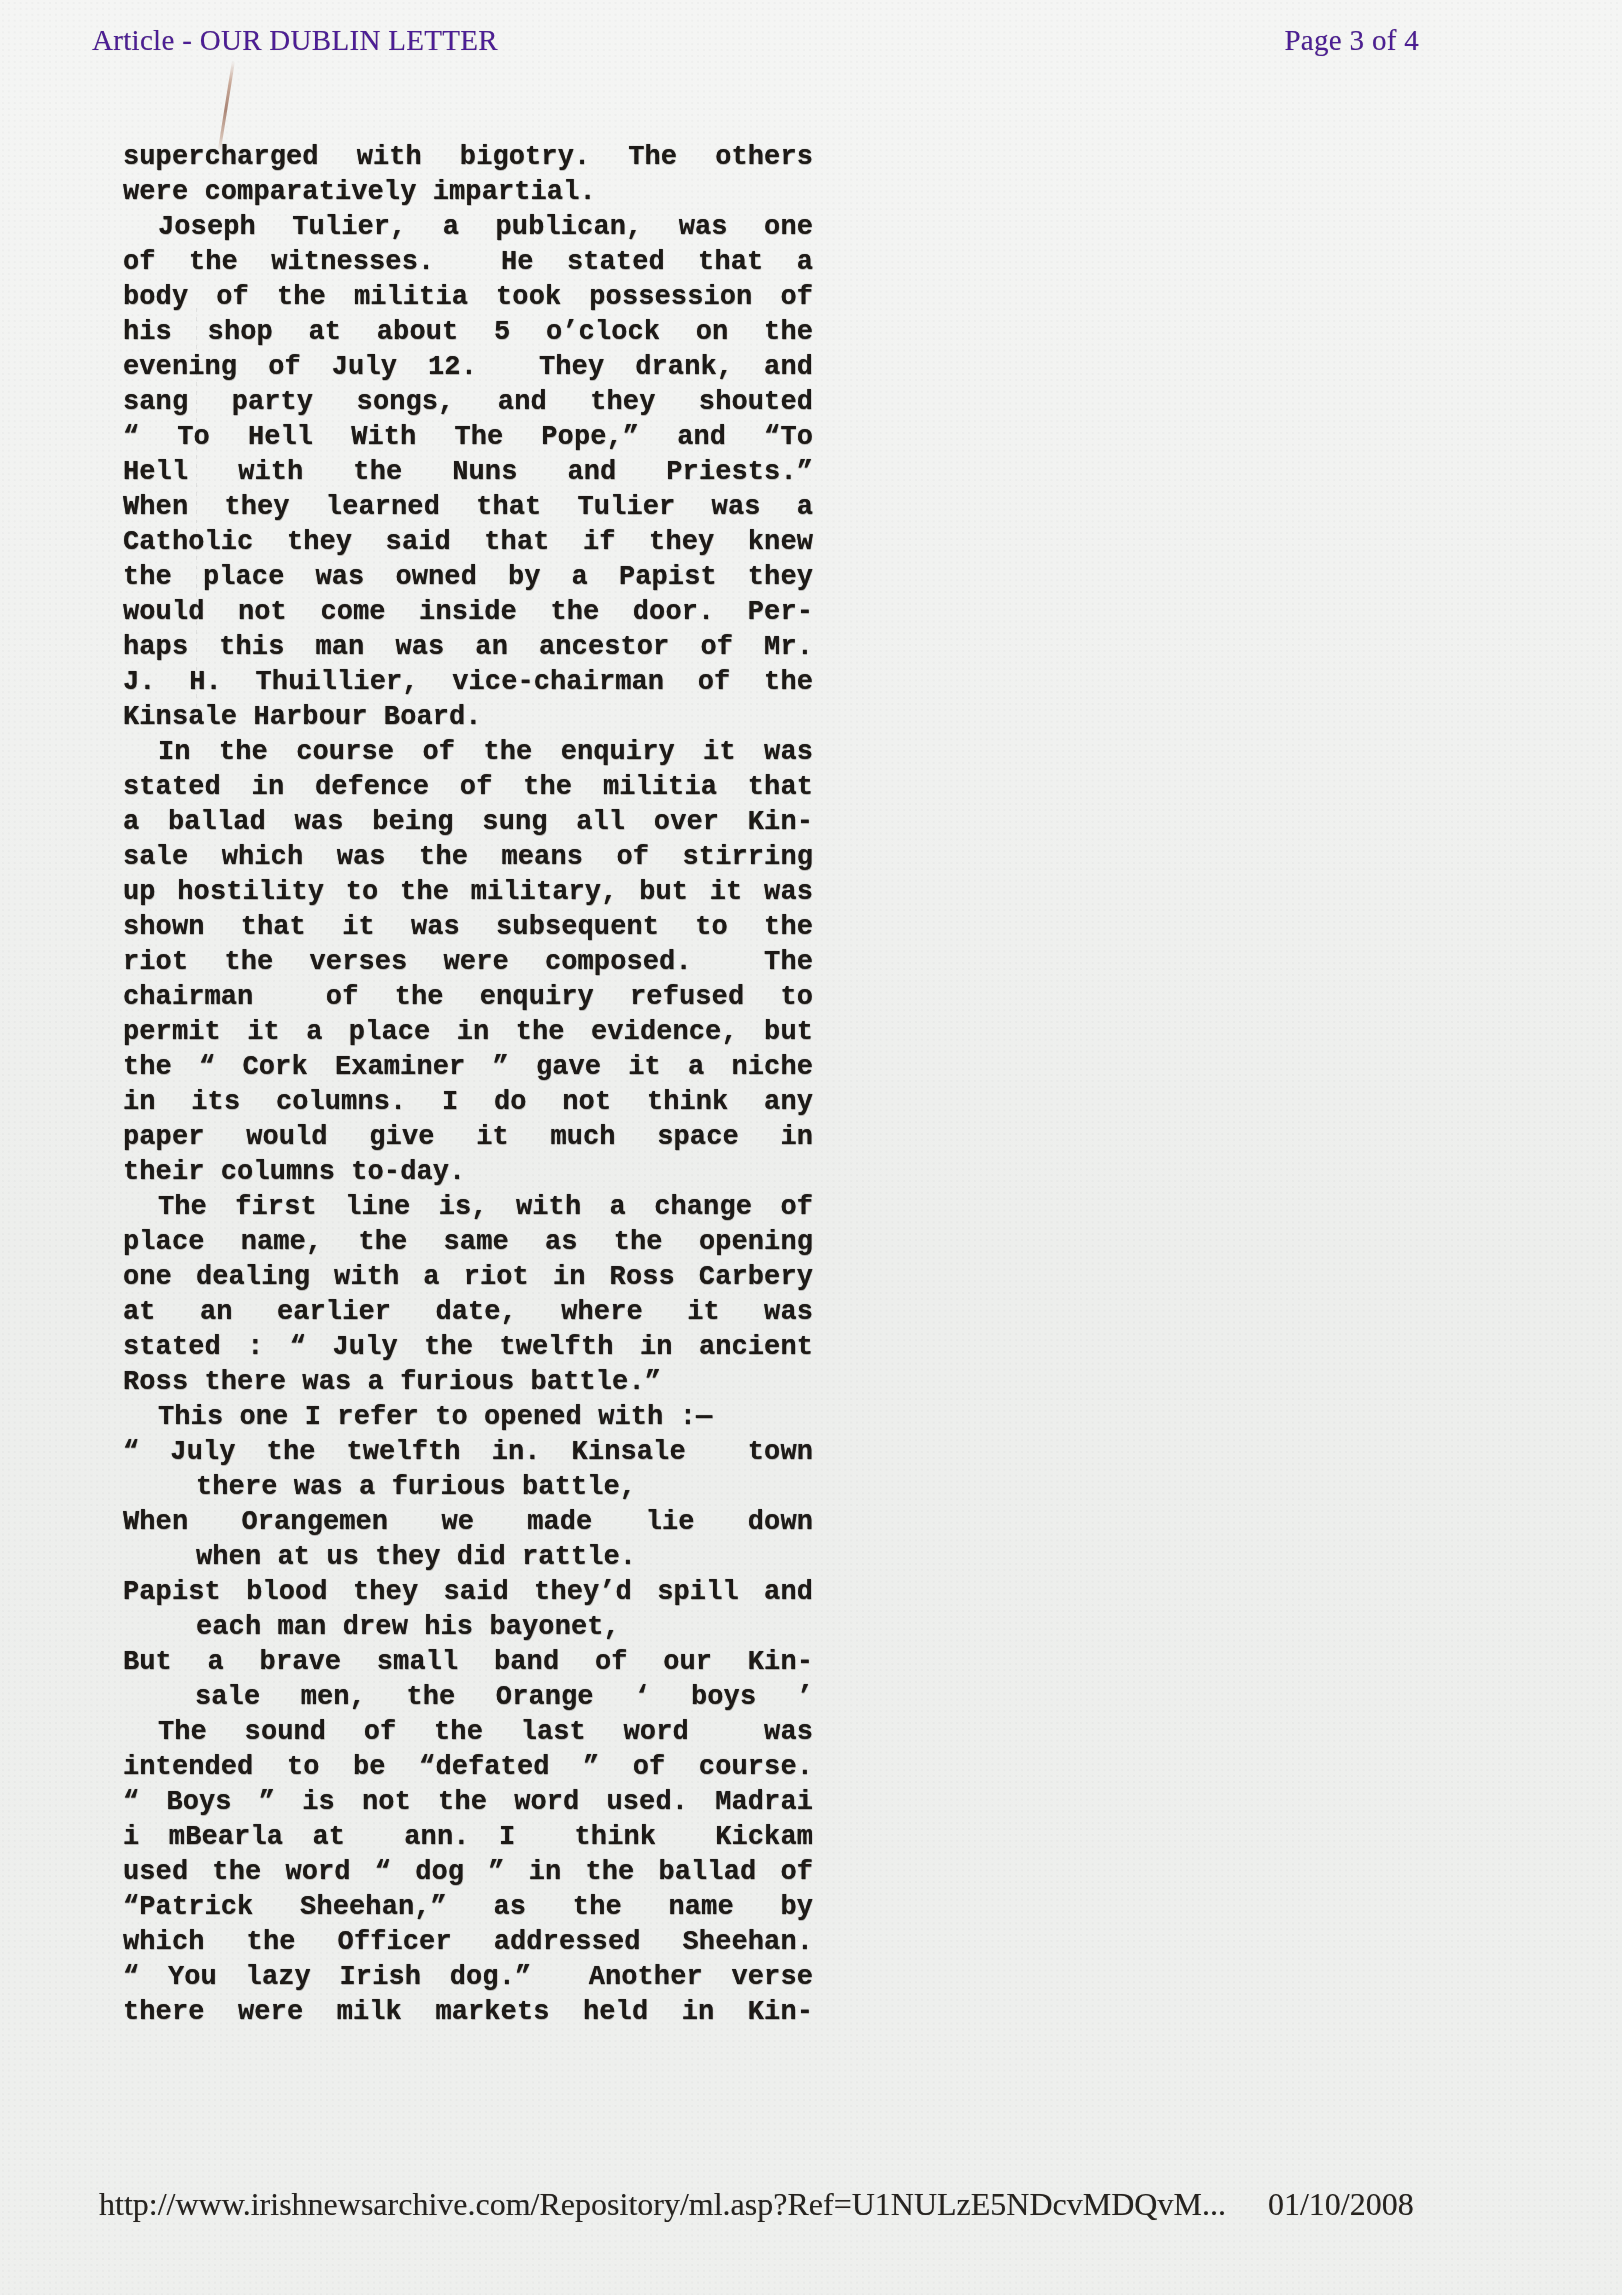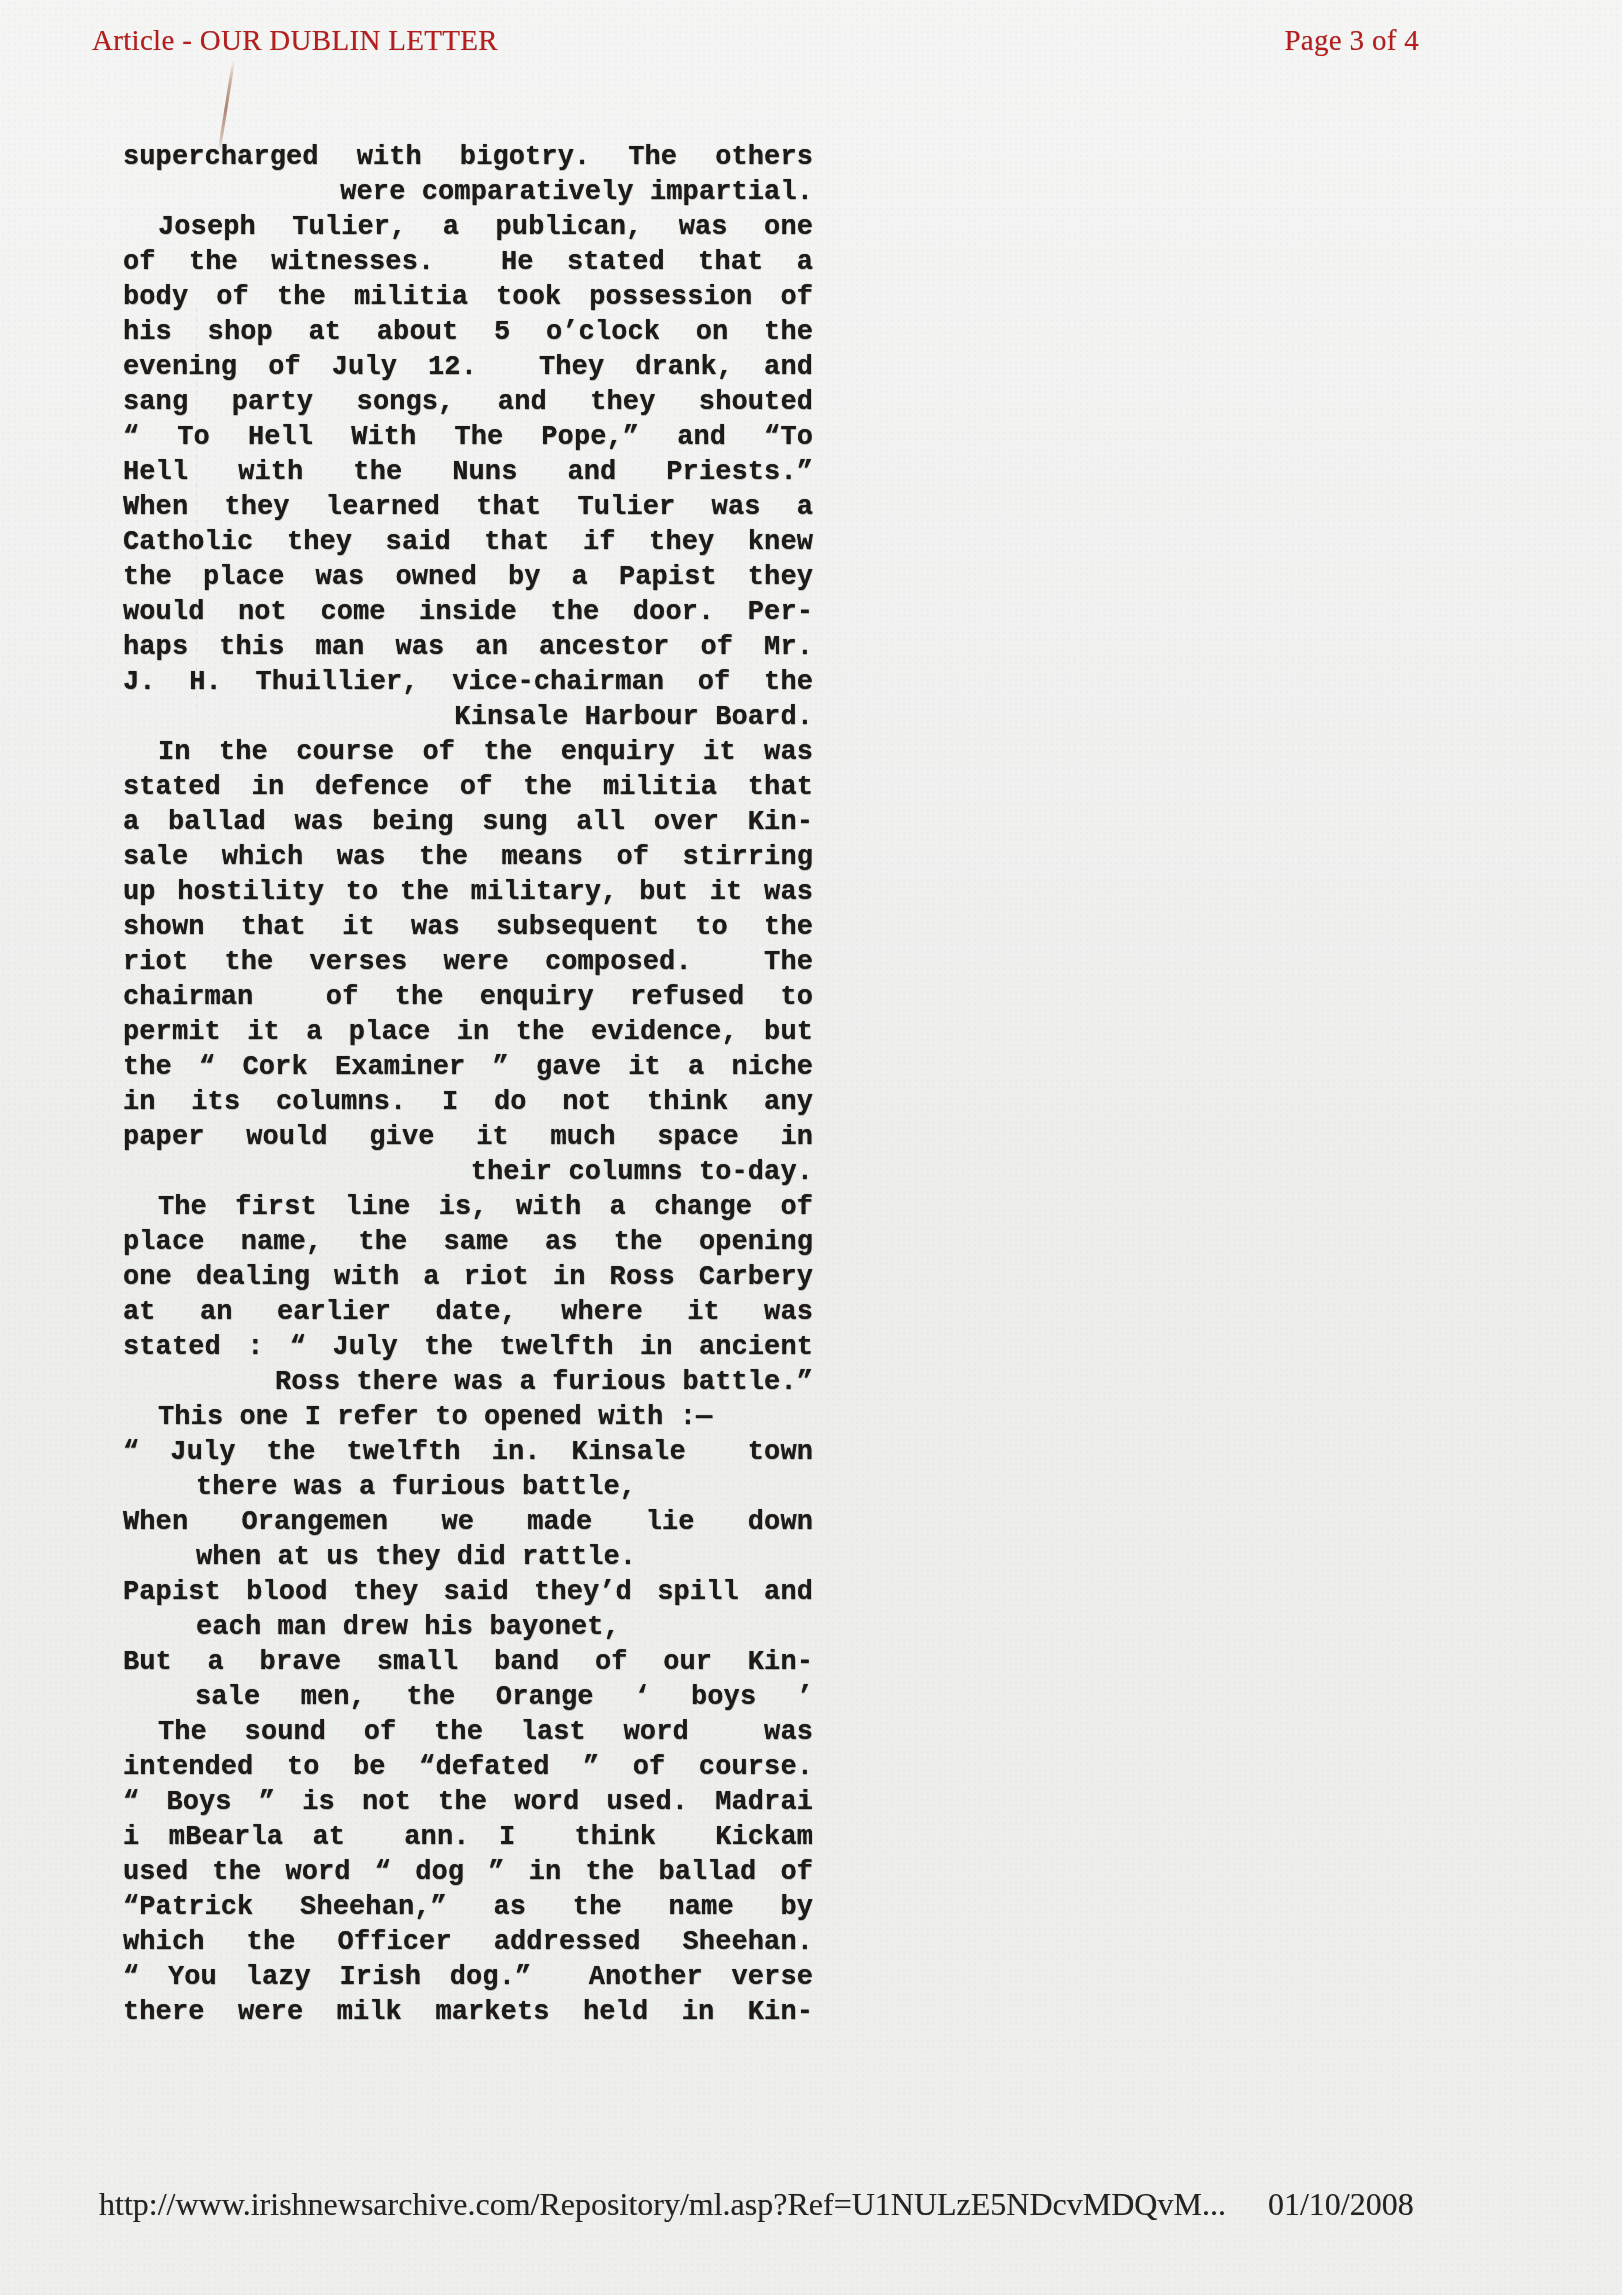--- a/index.html
+++ b/index.html
@@ -27,21 +27,21 @@
   .header-row {
     position: absolute;
     left: 92px;
     right: 204px;
     top: 23.6px;
     display: flex;
     justify-content: space-between;
     align-items: baseline;
     font-family: "Liberation Serif", serif;
     font-size: 29px;
-    color: #b91c1c;
+    color: #4c1d95;
     text-shadow: 0 0 0.7px rgba(40,36,30,0.45);
     letter-spacing: 0.3px;
   }
   .column {
     position: absolute;
     left: 123px;
     top: 140px;
     width: 690px;
     font-family: Liberation Mono, monospace;
     font-size: 27px;
@@ -50,21 +50,21 @@
     color: #1d1a17;
     text-shadow: 0 0 0.9px rgba(30,26,22,0.75), 0.4px 0.6px 0 rgba(30,26,22,0.22);
     letter-spacing: 0.1px;
   }
   .line {
     white-space: pre-wrap;
     text-align: left;
   }
   .line.j  { text-align: justify; text-align-last: justify; }
   .line.ji { text-align: justify; text-align-last: justify; text-indent: 35px; }
-  .line.l  { text-align: right; }
+  .line.l  { text-align: left; }
   .line.li { text-align: left; text-indent: 35px; }
   .line.v  { padding-left: 73px; }
   .line.v2 { padding-left: 77px; }
   .line.vj { padding-left: 72px; text-align: justify; text-align-last: justify; }
   .footer-row {
     position: absolute;
     left: 99px;
     top: 2186px;
     display: flex;
     gap: 42px;

